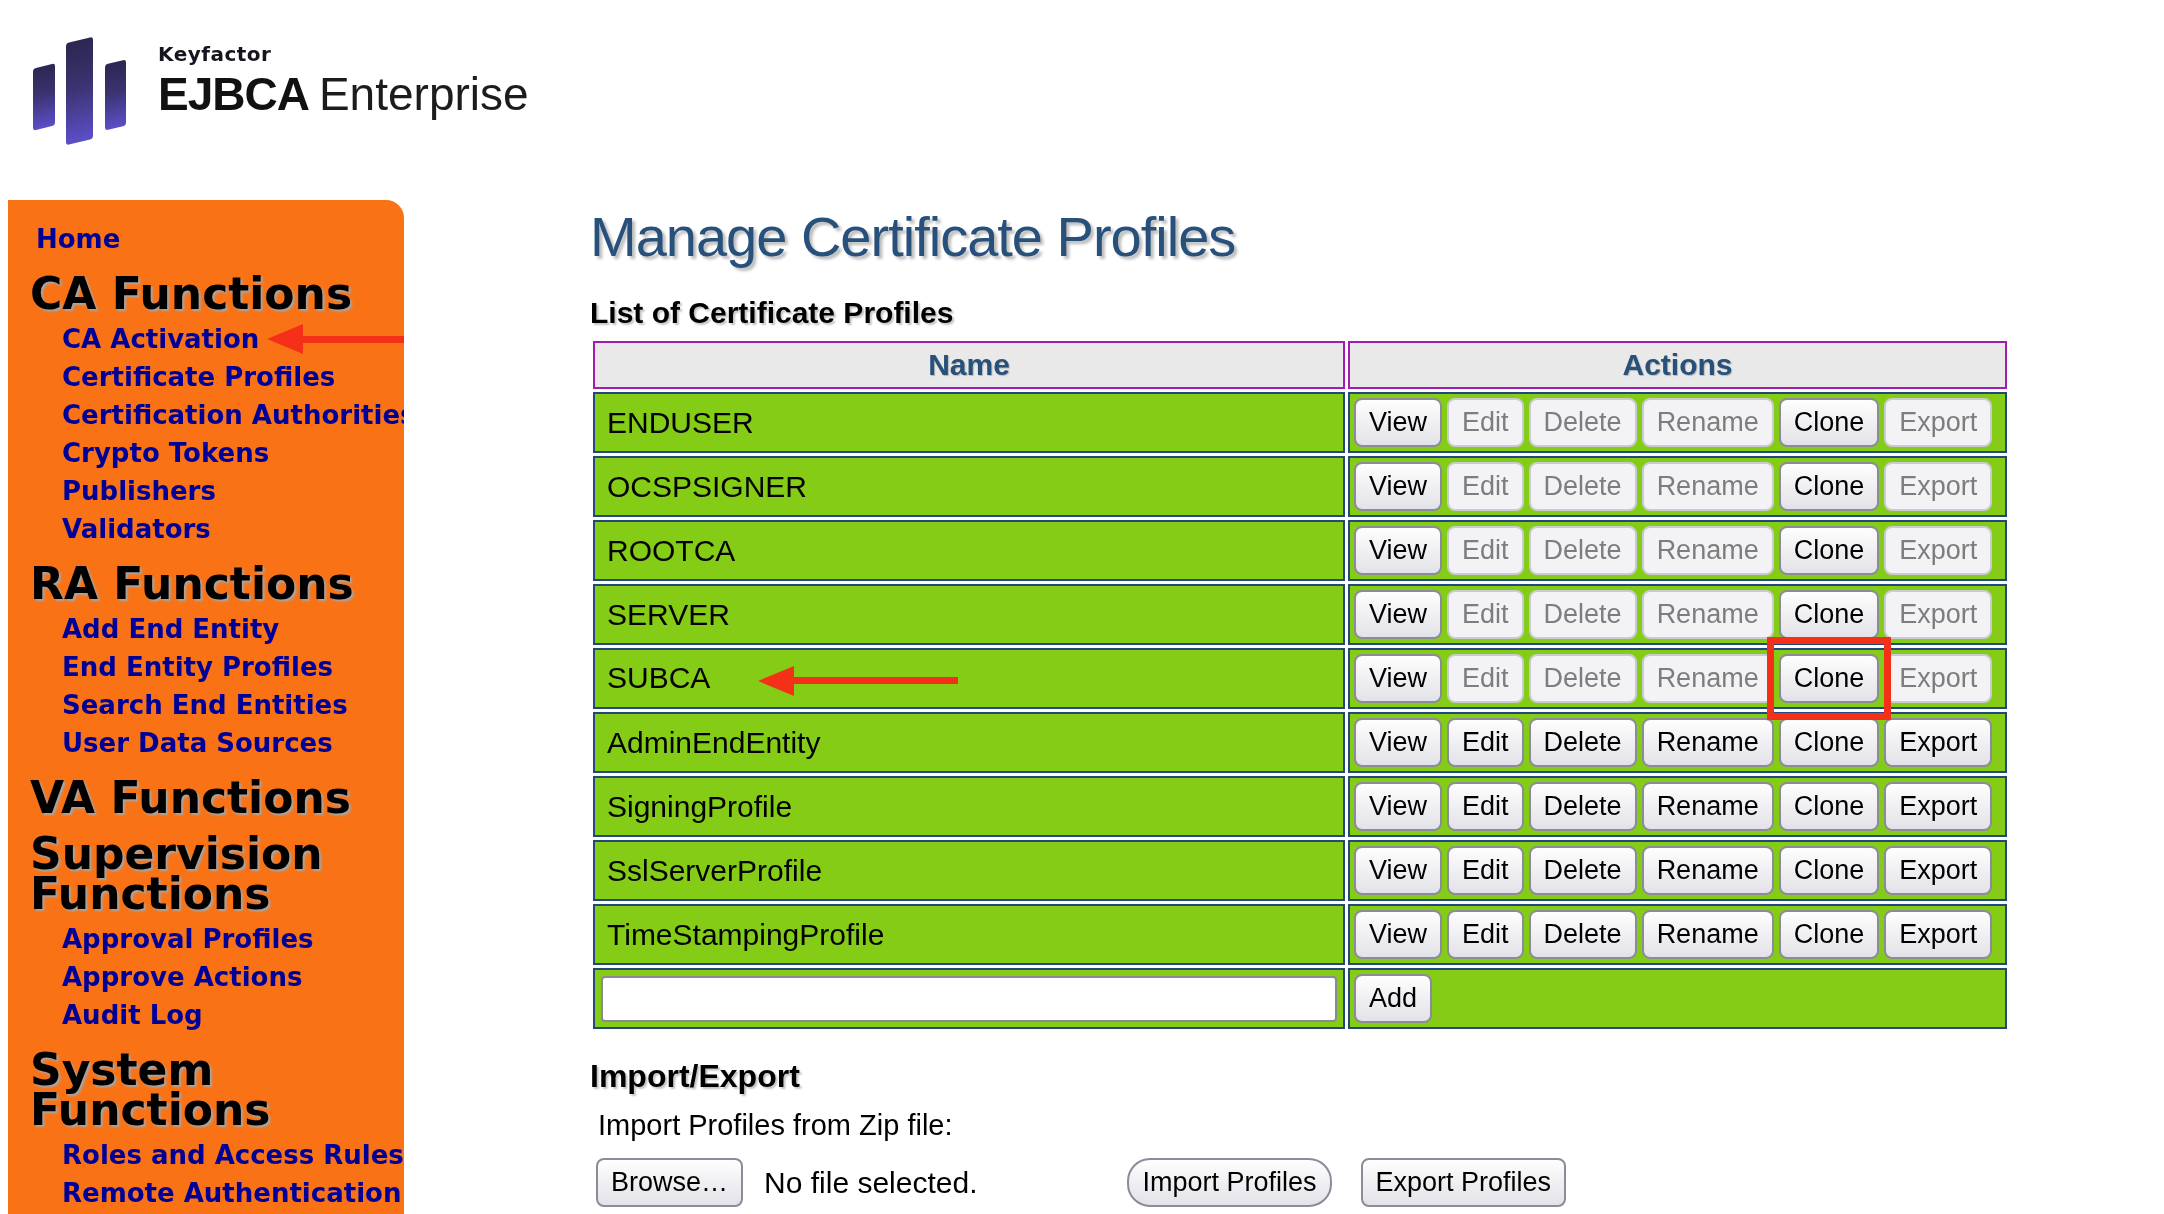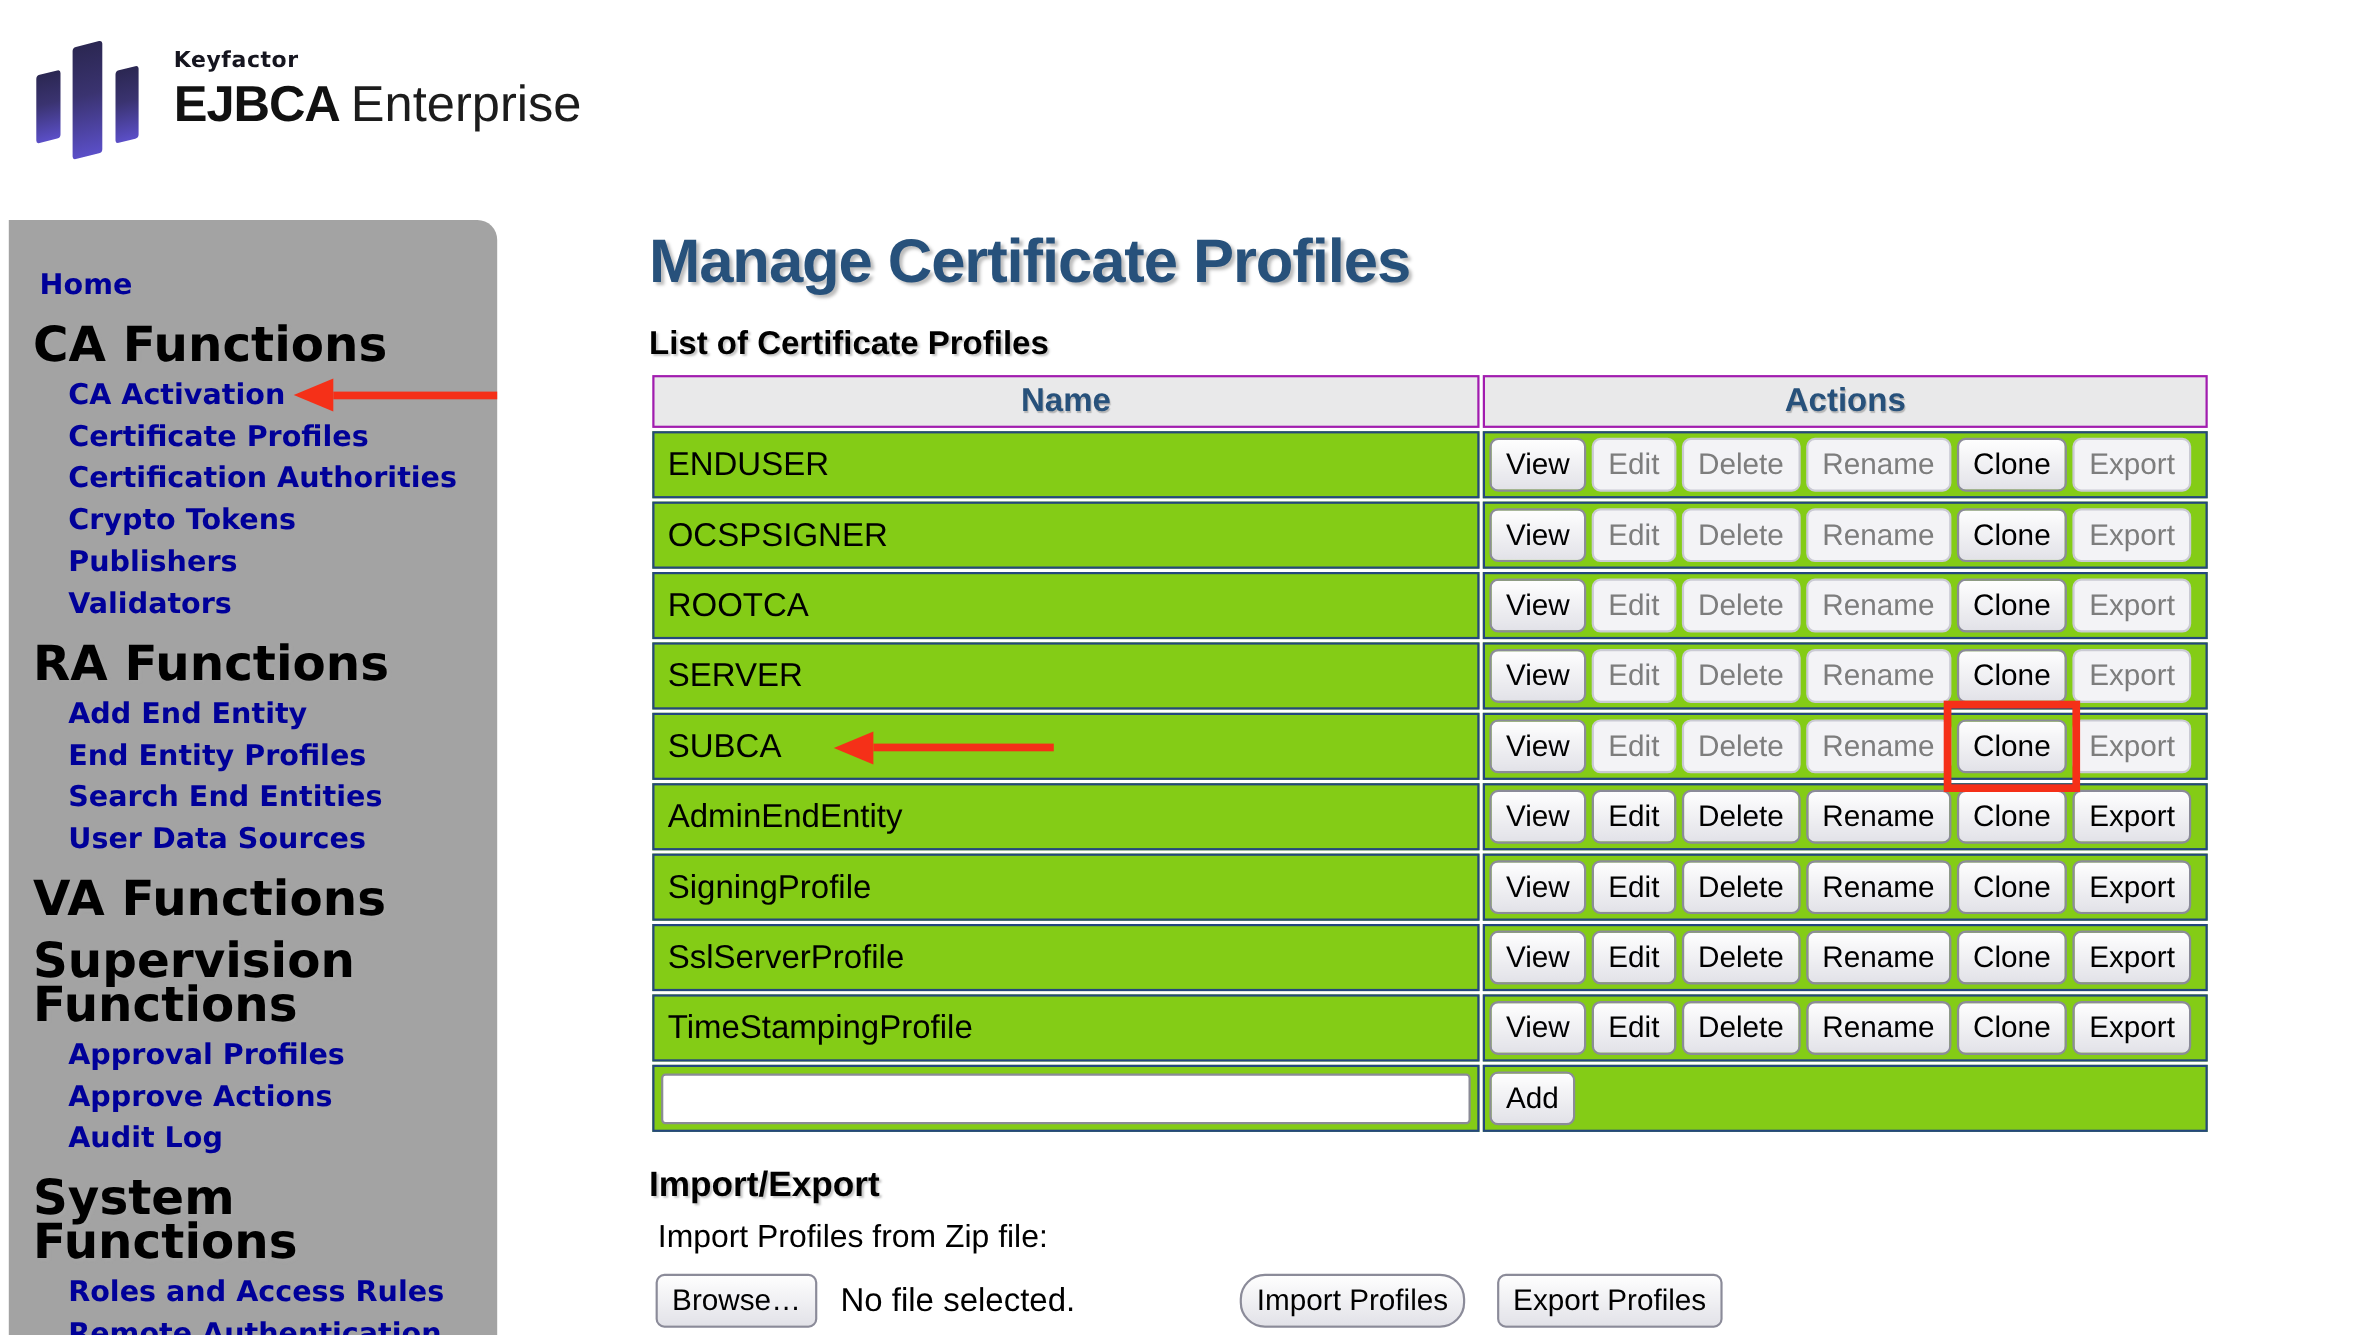--- a/index.html
+++ b/index.html
@@ -13,32 +13,32 @@
   .bar1{left:0px;top:36px;width:22px;height:62px;}
   .bar2{left:33px;top:10px;width:27px;height:102px;}
   .bar3{left:72px;top:32px;width:21px;height:66px;}
   .logo-text{position:absolute;left:158px;top:42px;}
   .logo-brand{font-family:"DejaVu Sans",sans-serif;font-weight:bold;font-size:20px;color:#15151f;letter-spacing:.5px;}
   .logo-product{font-size:46px;margin-top:1px;white-space:nowrap;color:#111;}
   .logo-product .bold{font-weight:bold;letter-spacing:-1px;}
   .logo-product .light{font-weight:normal;margin-left:10px;color:#1c1c1c;}
 
   
-  .sidebar{position:absolute;left:8px;top:200px;width:444px;height:1014px;background:#a3a3a3;
-           border-top-right-radius:18px;padding:40px 0 0 22px;box-sizing:border-box;overflow:hidden;
+  .sidebar{position:absolute;left:8px;top:200px;width:396px;height:1014px;background:#f97316;
+           border-top-right-radius:18px;padding:20px 0 0 22px;box-sizing:border-box;overflow:hidden;
            font-family:"DejaVu Sans",sans-serif;}
   .side-header{font-weight:bold;font-size:44px;color:#000;text-shadow:2px 2px 2px #a6a6a6;
                line-height:40px;margin:16px 0 6px 0;}
   .side-link{font-weight:bold;font-size:26px;color:#000099;line-height:38px;margin-left:32px;
              position:relative;cursor:pointer;white-space:nowrap;}
   .side-home{margin-left:6px;}
 
   
   .main{position:absolute;left:590px;top:200px;width:1430px;}
-  .title{margin:0;font-size:56px;font-weight:bold;color:#27517b;letter-spacing:-1px;
+  .title{margin:0;font-size:56px;font-weight:normal;color:#27517b;letter-spacing:-1px;
          line-height:74px;text-shadow:3px 3px 3px #bcbcbc;}
   .list-heading{margin:22px 0 8px 0;font-size:30px;font-weight:bold;color:#000;text-shadow:2px 2px 2px #c4c4c4;}
 
   table.profiles{border-spacing:3px;border-collapse:separate;width:1420px;}
   table.profiles th{background:#e9e9ea;border:2px solid #a21caf;font-size:30px;font-weight:bold;
                     color:#27517b;text-shadow:1px 1px 1px #b5b5b5;height:42px;text-align:center;}
   table.profiles td{border:2px solid #24477e;background:#84cc16;vertical-align:middle;}
   td.name{width:720px;font-size:30px;padding:7px 6px 7px 12px;height:38px;}
   td.actions{padding:4px 4px;white-space:nowrap;}
 

